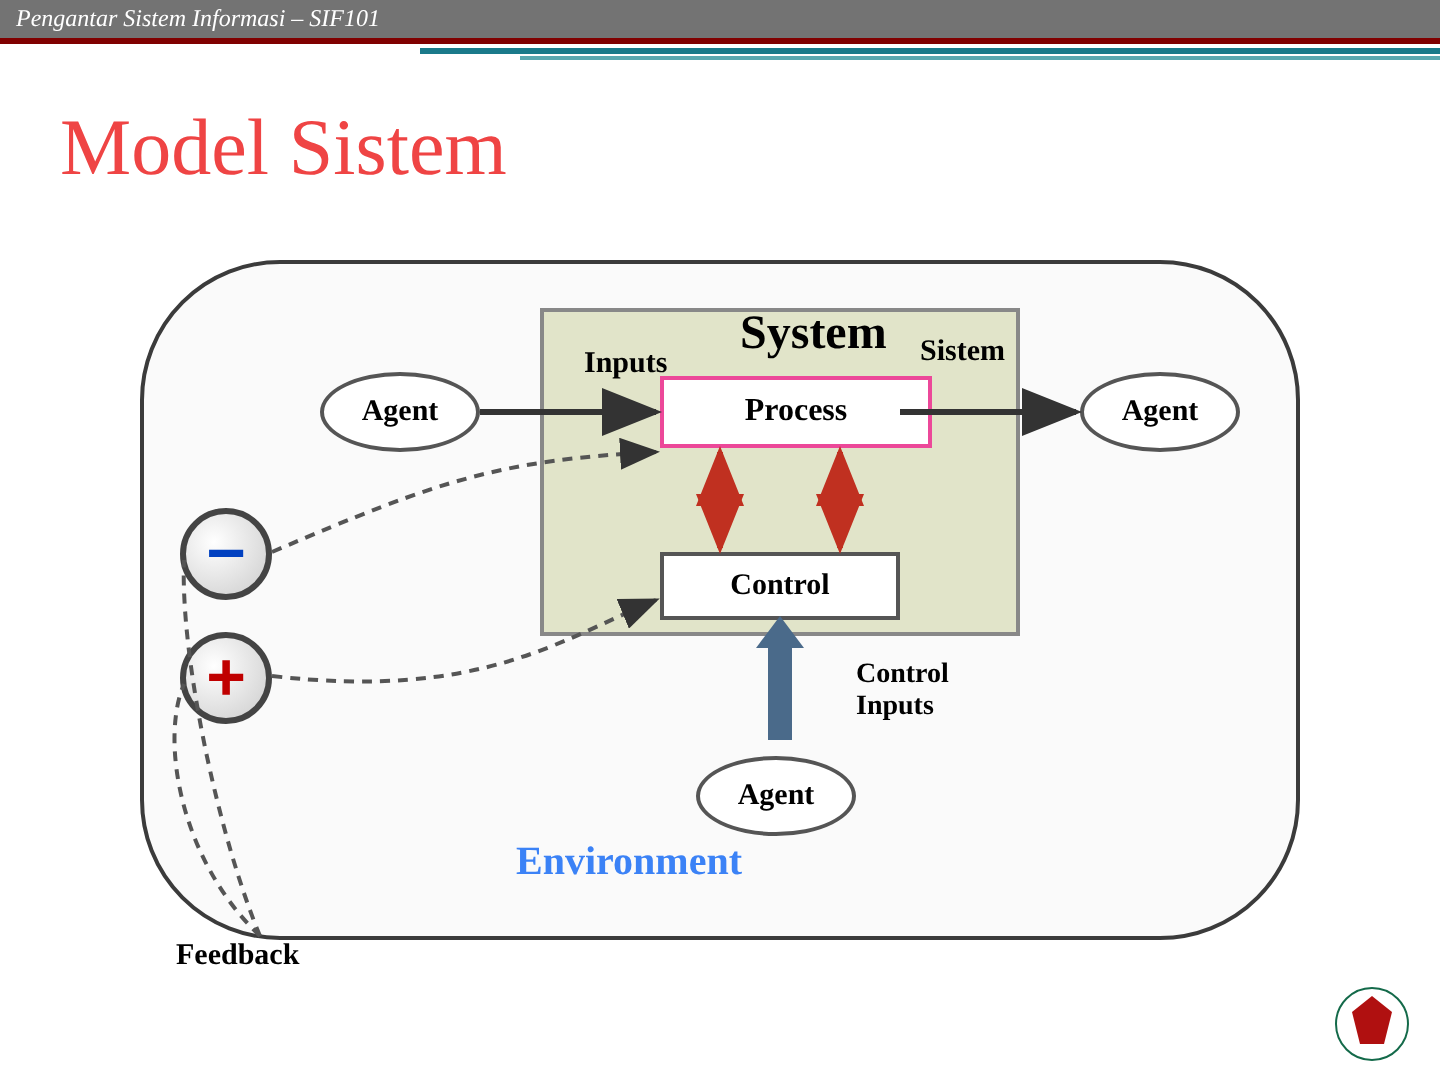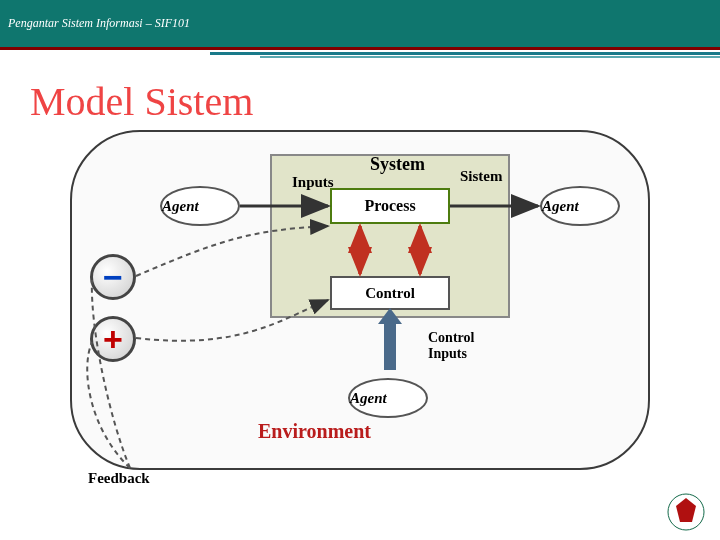--- a/index.html
+++ b/index.html
@@ -1,35 +1,35 @@
 <!DOCTYPE html>
 <html><head>
 <meta charset="utf-8">
 <style>
   * { box-sizing: border-box; margin: 0; padding: 0; }
   body { width: 720px; height: 540px; font-family: Georgia, 'Times New Roman', serif; background: #fff; position: relative; overflow: hidden; }
-  .header-bar { background: #0f766e; color: #fff; font-style: italic; font-size: 12px; padding: 16px 8px; border-bottom: 3px solid #800000; }
+  .header-bar { background: #737373; color: #fff; font-style: italic; font-size: 12px; padding: 2px 8px; border-bottom: 3px solid #800000; }
   .accent-lines { height: 10px; position: relative; }
   .accent-lines .l1 { position: absolute; top: 2px; left: 210px; right: 0; height: 3px; background: #1a7a8a; }
   .accent-lines .l2 { position: absolute; top: 6px; left: 260px; right: 0; height: 2px; background: #5aa8b0; }
   .slide-title { font-size: 40px; color: #ef4444; padding: 18px 30px 10px; font-weight: normal; }
   .diagram-wrap { position: absolute; top: 130px; left: 70px; width: 580px; height: 380px; }
   .env-box { position: absolute; top: 0; left: 0; width: 580px; height: 340px; border: 2px solid #3b3b3b; border-radius: 70px; background: #fafafa; }
   .system-box { position: absolute; top: 24px; left: 200px; width: 240px; height: 164px; background: #e1e4c9; border: 2px solid #888; }
-  .system-label { position: absolute; top: 24px; left: 300px; font-family: 'Times New Roman', serif; font-size: 18px; font-weight: bold; }
+  .system-label { position: absolute; top: 24px; left: 300px; font-family: 'Times New Roman', serif; font-size: 24px; font-weight: bold; }
   .inputs-label { position: absolute; top: 44px; left: 222px; font-family: 'Times New Roman', serif; font-size: 15px; font-weight: bold; }
   .outputs-label { position: absolute; top: 38px; left: 390px; font-family: 'Times New Roman', serif; font-size: 15px; font-weight: bold; }
-  .process-box { position: absolute; top: 58px; left: 260px; width: 120px; height: 36px; background: #fff; border: 2px solid #4d7c0f; text-align: center; line-height: 32px; font-family: 'Times New Roman', serif; font-size: 16px; font-weight: bold; }
+  .process-box { position: absolute; top: 58px; left: 260px; width: 136px; height: 36px; background: #fff; border: 2px solid #ec4899; text-align: center; line-height: 32px; font-family: 'Times New Roman', serif; font-size: 16px; font-weight: bold; }
   .control-box { position: absolute; top: 146px; left: 260px; width: 120px; height: 34px; background: #fff; border: 2px solid #555; text-align: center; line-height: 30px; font-family: 'Times New Roman', serif; font-size: 15px; font-weight: bold; }
-  .agent-oval { position: absolute; width: 80px; height: 40px; border: 2px solid #555; border-radius: 50%; background: #fff; text-align: left; line-height: 36px; font-family: 'Times New Roman', serif; font-size: 15px; font-weight: bold; font-style: italic; }
+  .agent-oval { position: absolute; width: 80px; height: 40px; border: 2px solid #555; border-radius: 50%; background: #fff; text-align: center; line-height: 36px; font-family: 'Times New Roman', serif; font-size: 15px; font-weight: bold; }
   .agent-left { top: 56px; left: 90px; }
   .agent-right { top: 56px; left: 470px; }
   .agent-bottom { top: 248px; left: 278px; }
   .ctrl-inputs-label { position: absolute; top: 200px; left: 358px; font-family: 'Times New Roman', serif; font-size: 14px; font-weight: bold; line-height: 16px; }
-  .env-label { position: absolute; top: 290px; left: 188px; font-family: 'Times New Roman', serif; font-size: 20px; font-weight: bold; color: #b91c1c; }
+  .env-label { position: absolute; top: 290px; left: 188px; font-family: 'Times New Roman', serif; font-size: 20px; font-weight: bold; color: #3b82f6; }
   .feedback-label { position: absolute; top: 340px; left: 18px; font-family: 'Times New Roman', serif; font-size: 15px; font-weight: bold; text-align: right; }
   .circ { position: absolute; width: 46px; height: 46px; border: 3px solid #444; border-radius: 50%; background: radial-gradient(circle at 35% 35%, #fff, #ccc); display: flex; align-items: center; justify-content: center; font-size: 34px; font-weight: bold; font-family: Arial, sans-serif; }
   .circ-minus { top: 124px; left: 20px; color: #0040c0; }
   .circ-plus  { top: 186px; left: 20px; color: #c00000; }
   svg.arrows { position: absolute; top: 0; left: 0; width: 580px; height: 360px; pointer-events: none; }
   .logo { position: absolute; bottom: 8px; right: 14px; width: 40px; height: 40px; }
 </style>
 </head>
 <body>
 

